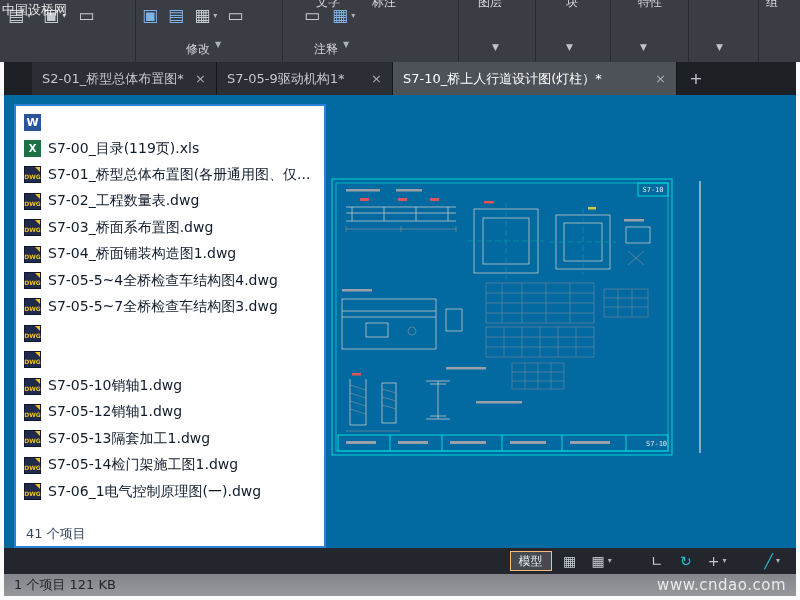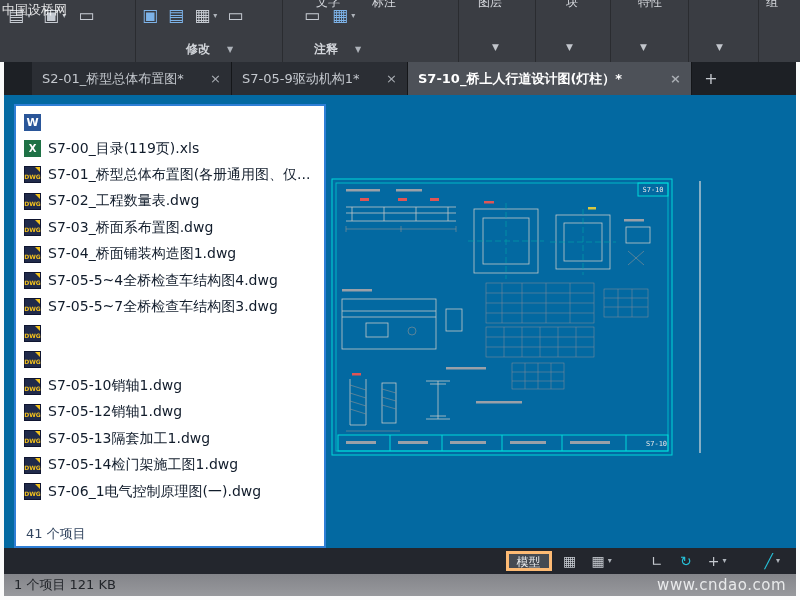--- a/index.html
+++ b/index.html
@@ -12,31 +12,31 @@
   .cutlbl{position:absolute;top:-6px;font-size:12px;color:#d6d9de;white-space:nowrap;}
   .vsep{position:absolute;top:0;width:1px;height:62px;background:#2a2c30;}
   .icon-group{position:absolute;top:7px;display:flex;gap:12px;align-items:center;}
   .g1{left:8px;}
   .g2{left:142px;gap:10px;}
   .g3{left:304px;gap:12px;}
   .icon-btn{display:flex;align-items:center;gap:3px;}
   .ribbon-icon{font-size:17px;color:#c6cbd2;line-height:1;}
   .blue{color:#7db3e8;}
   .dd{font-size:8px;color:#aeb3ba;line-height:1;}
-  .panel-label{position:absolute;top:41px;font-size:12px;color:#d2d5da;display:flex;align-items:center;gap:17px;font-weight:bold;}
+  .panel-label{position:absolute;top:41px;font-size:12px;color:#d2d5da;display:flex;gap:5px;}
   .dd-only{position:absolute;top:42px;font-size:9px;color:#c2c6cc;}
 
   
   .tabbar{position:absolute;left:0;top:62px;width:800px;height:33px;background:#1d2025;
           display:flex;align-items:stretch;padding-left:32px;box-sizing:border-box;z-index:2;}
   .tab{display:flex;align-items:center;justify-content:space-between;gap:8px;padding:0 10px;
        font-size:13px;color:#c4c8ce;background:#2b2e34;border-right:1px solid #141619;
        box-sizing:border-box;white-space:nowrap;overflow:hidden;}
   .tab.active{background:#4d5158;color:#fff;}
-  .w1{width:200px;}.w2{width:176px;}.w3{width:284px;font-weight:bold;}
+  .w1{width:185px;}.w2{width:176px;}.w3{width:284px;}
   .tab .x{color:#a9adb3;font-size:13px;flex:0 0 auto;}
   .tab-add{width:26px;display:flex;align-items:center;justify-content:center;color:#c4c8ce;
            font-size:16px;margin-left:6px;}
 
   
   .canvas{position:absolute;left:4px;top:84px;width:792px;height:579px;background:#0369a1;z-index:1;}
   svg.cad{position:absolute;left:322px;top:87px;}
   .cy{stroke:#00d9d9;fill:none;stroke-width:1;}
   .cy2{stroke:#00a8a8;fill:none;stroke-width:.6;}
   .ln{stroke:#c4c8c8;fill:none;stroke-width:.8;}
@@ -63,21 +63,21 @@
   .ficon.word{background:#2a5699;}
   .ficon.word i{font-size:11px;color:#fff;}
   .ficon.excel{background:#1e7145;}
   .ficon.excel i{font-size:10px;color:#fff;}
   .pfooter{position:absolute;left:10px;bottom:3px;font-size:13px;color:#32455f;}
 
   
   .statusbar{position:absolute;left:4px;top:548px;width:792px;height:26px;background:#23262d;
              display:flex;justify-content:flex-end;align-items:center;gap:7px;
              padding-right:12px;box-sizing:border-box;z-index:4;}
-  .sb-model{background:#454a52;border:3px solid #fdba74;color:#e8eaec;font-size:12px;
+  .sb-model{background:#454a52;border:1px solid #fdba74;color:#e8eaec;font-size:12px;
             height:20px;padding:0 8px;font-family:inherit;}
   .sb-icon{color:#c6cad0;font-size:14px;width:22px;text-align:center;}
   .cyan{color:#27c0d8;}
   .sb-btn{display:flex;align-items:center;gap:3px;color:#c6cad0;font-size:14px;padding:0 4px;}
   .sb-gap{width:16px;}
 
   
   .bottomstrip{position:absolute;left:4px;top:574px;width:792px;height:22px;
                background:linear-gradient(#84858a,#97989c);display:flex;
                justify-content:space-between;align-items:center;padding:0 10px;

